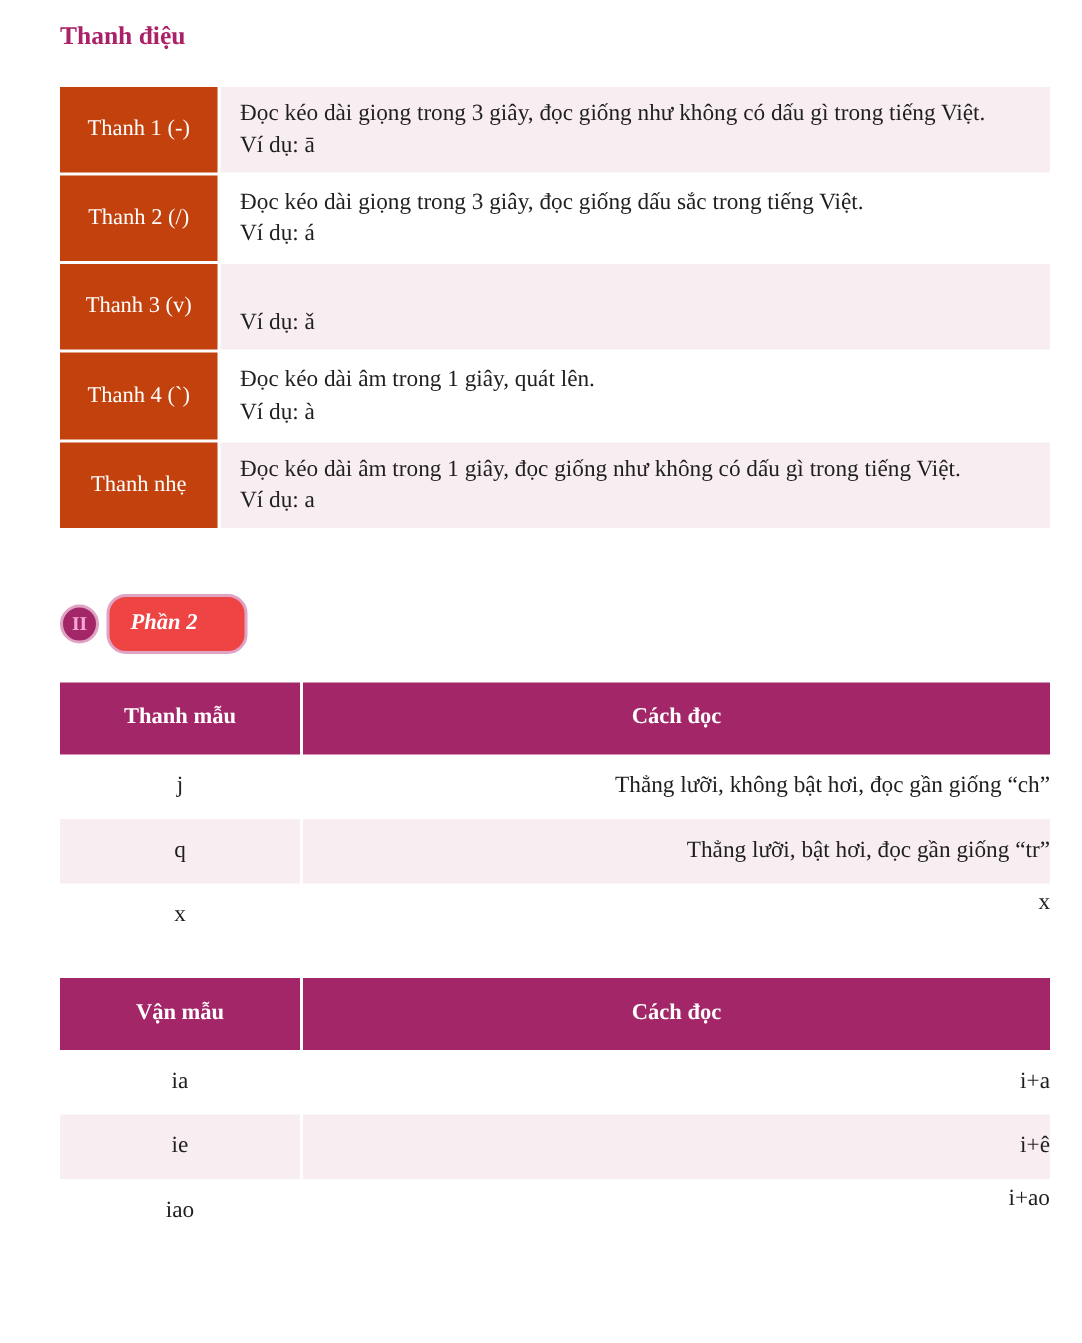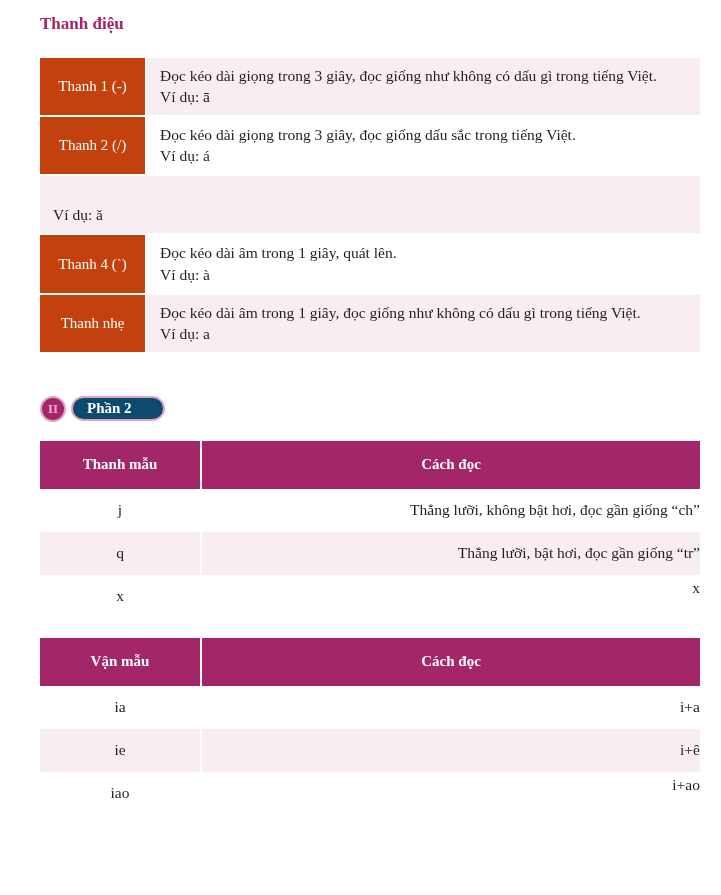--- a/index.html
+++ b/index.html
@@ -58,31 +58,32 @@
     border: 2px solid #dfa4c3;
     color: #f9a8d4;
     font-weight: bold;
     font-size: 13px;
     display: flex;
     align-items: center;
     justify-content: center;
     margin-right: 5px;
   }
   .section-badge {
-    background: #0c4a6e;
+    background: #ef4444;
     border: 2px solid #dfa4c3;
     border-radius: 13px;
     color: #ffffff;
     font-weight: bold;
     font-size: 15px;
     width: 94px;
-    height: 25px;
+    height: 40px;
     display: flex;
     align-items: center;
     padding-left: 14px;
+    font-style: italic;
   }
   
   .ptable { width: 660px; margin-top: 19px; }
   .ptable .hrow { display: flex; height: 48px; }
   .ptable .hcell {
     background: #a32668;
     color: #ffffff;
     font-weight: bold;
     font-size: 15px;
     display: flex;
@@ -125,20 +126,21 @@
       </div>
     </div>
     <div class="tone-row">
       <div class="tone-label">Thanh 2 (/)</div>
       <div class="tone-desc">
         <span>Đọc kéo dài giọng trong 3 giây, đọc giống dấu sắc trong tiếng Việt.</span><br>
         <span>Ví dụ: á</span>
       </div>
     </div>
     <div class="tone-row">
+      <div class="tone-label">Thanh 3 (v)</div>
       <div class="tone-desc">
         <br>
         <span>Ví dụ: ǎ</span>
       </div>
     </div>
     <div class="tone-row">
       <div class="tone-label">Thanh 4 (`)</div>
       <div class="tone-desc">
         <span>Đọc kéo dài âm trong 1 giây, quát lên.</span><br>
         <span>Ví dụ: à</span>

